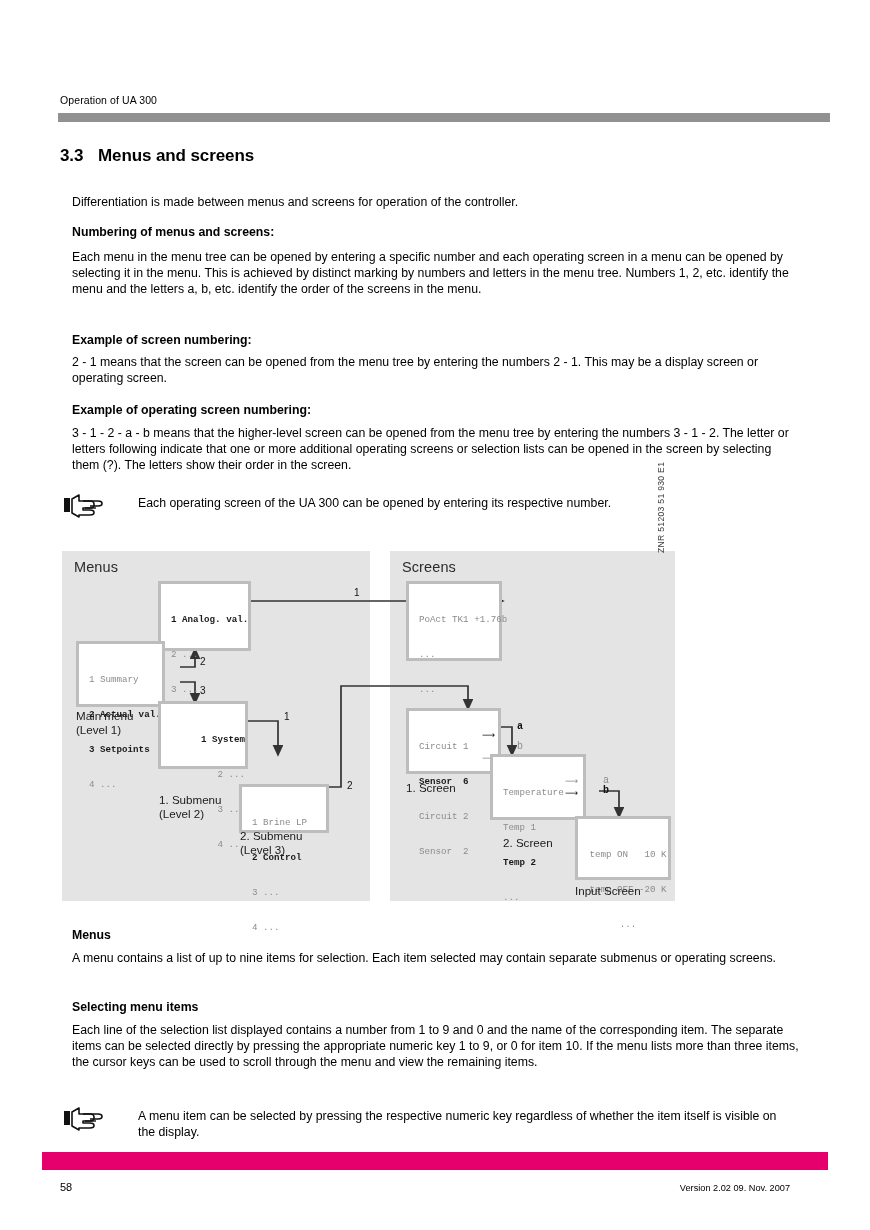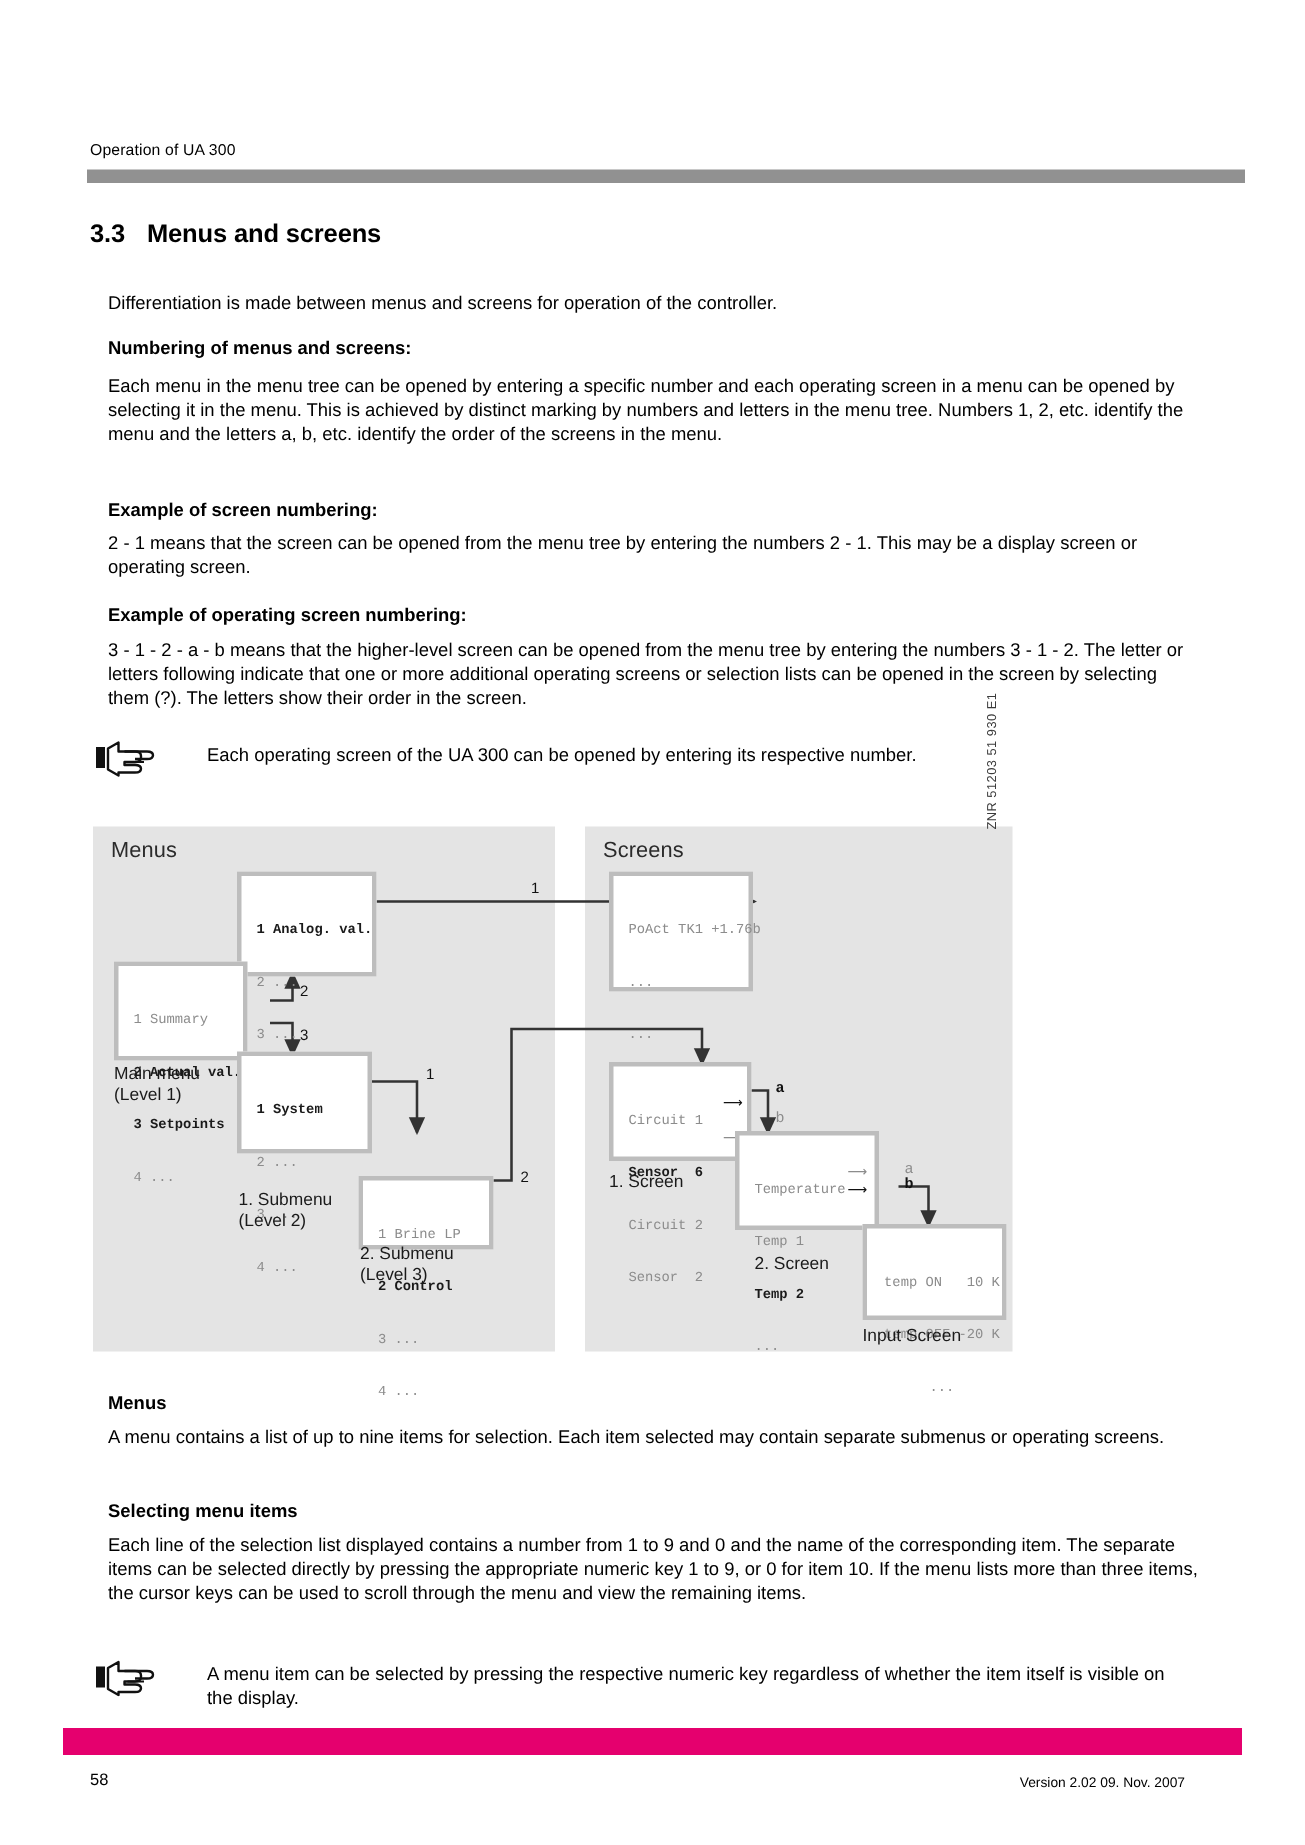--- a/index.html
+++ b/index.html
@@ -246,21 +246,21 @@
     <span class="row">4 ...</span>
   </div>
 
   <div class="lcdbox" id="box-main" style="left:14px; top:90px; width:89px; height:66px;">
     <span class="row">1 Summary</span>
     <span class="row b">2 Actual val.</span>
     <span class="row b">3 Setpoints</span>
     <span class="row">4 ...</span>
   </div>
 
-  <div class="lcdbox" id="box-sub1" style="left:96px; top:150px; width:90px; height:68px;">
+  <div class="lcdbox" id="box-sub1" style="left:96px; top:150px; width:90px; height:68px;text-align:right;">
     <span class="row b">1 System</span>
     <span class="row">2 ...</span>
     <span class="row">3 ...</span>
     <span class="row">4 ...</span>
   </div>
 
   <div class="lcdbox" id="box-sub2" style="left:177px; top:205px; width:90px; height:49px;margin-top:28px;">
     <span class="row">1 Brine LP</span>
     <span class="row b">2 Control</span>
     <span class="row">3 ...</span>

